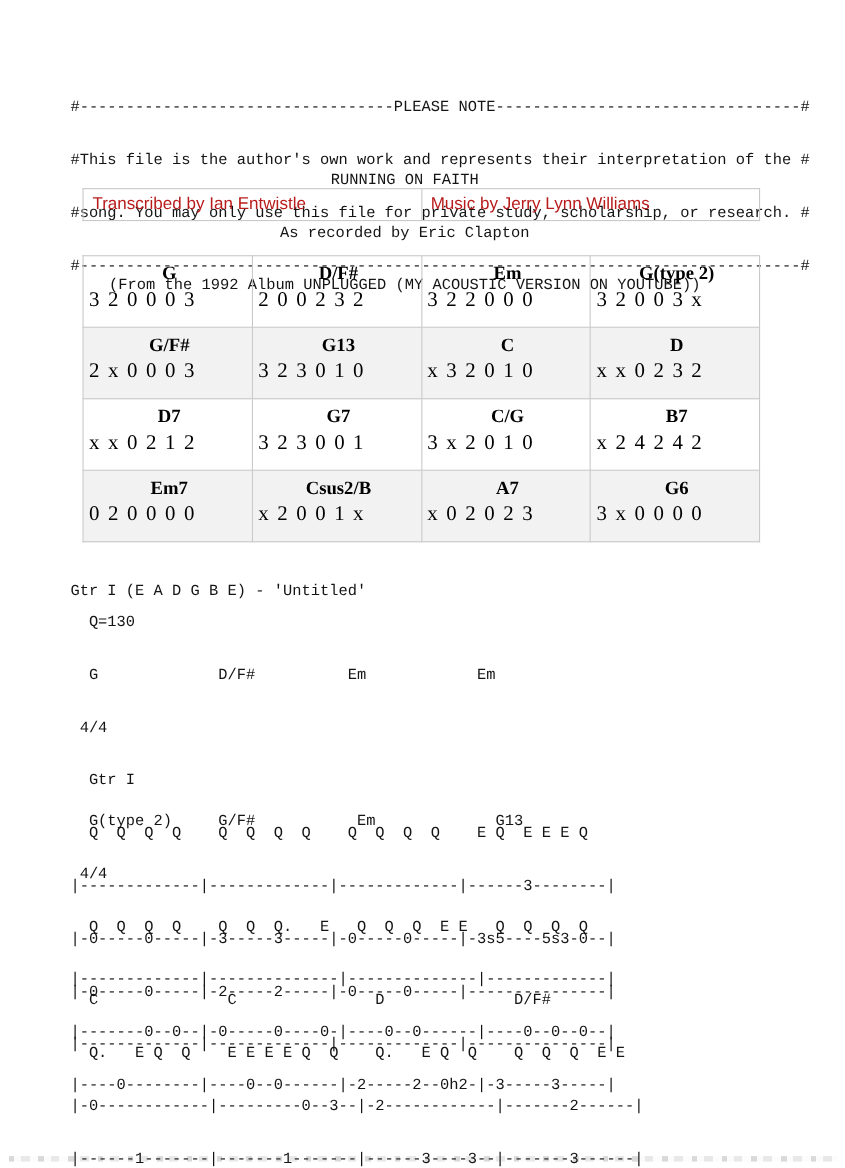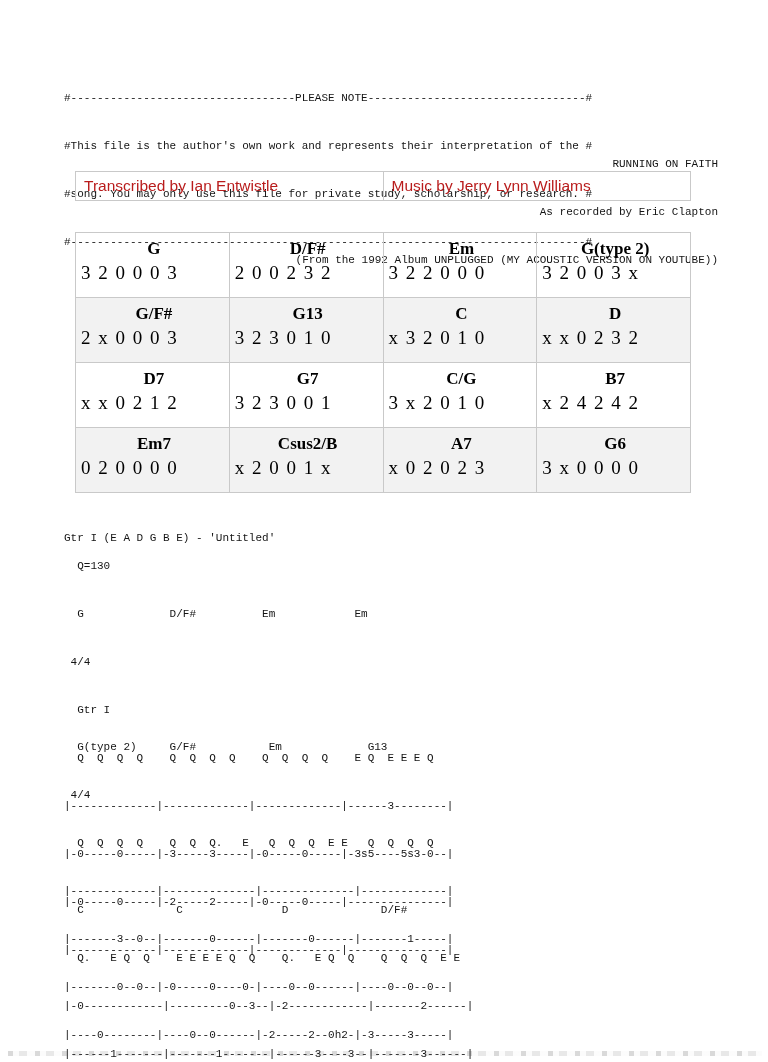--- a/index.html
+++ b/index.html
@@ -7,33 +7,33 @@
     position: relative;
     width: 768px;
     height: 1062px;
     background: #ffffff;
     overflow: hidden;
     font-family: "Liberation Sans", sans-serif;
     color: #111;
   }
   .mono {
     font-family: "Liberation Mono", "DejaVu Sans Mono", monospace;
-    font-size: 11px;
+    font-size: 14px;
     line-height: 16px;
     color: #141414;
     white-space: pre;
   }
   .mono .line { display: block; min-height: 16px; }
   .abs { position: absolute; }
 
   
   .note-box { left: 64px; top: 58px; }
 
   
-  .title-block { left: 76px; top: 124px; width: 642px; text-align: right; }
+  .title-block { left: 47px; top: 124px; width: 642px; text-align: center; }
 
   
   .credits-table {
     position: absolute; left: 75px; top: 171px; width: 616px;
     border-collapse: collapse; table-layout: fixed;
   }
   .credits-table td {
     border: 1px solid #c9c9c9;
     height: 26px;
     font-size: 15.5px;
@@ -196,21 +196,20 @@
     <span class="line">|-0-----0-----|-3-----3-----|-0-----0-----|-3s5----5s3-0--|</span>
     <span class="line">|-0-----0-----|-2-----2-----|-0-----0-----|---------------|</span>
     <span class="line">|-------------|-------------|-------------|---------------|</span>
   </div>
 
   <div class="abs mono tab-block-2">
     <span class="line">  G(type 2)     G/F#           Em             G13</span>
     <span class="line"> 4/4</span>
     <span class="line">  Q  Q  Q  Q    Q  Q  Q.   E   Q  Q  Q  E E   Q  Q  Q  Q</span>
     <span class="line">|-------------|--------------|--------------|-------------|</span>
-    <span class="line">|-------3--0--|-------0------|-------0------|-------1-----|</span>
     <span class="line">|-------0--0--|-0-----0----0-|----0--0------|----0--0--0--|</span>
     <span class="line">|----0--------|----0--0------|-2-----2--0h2-|-3-----3-----|</span>
     
     
   </div>
 
   <div class="abs mono tab-block-3">
     <span class="line">  C              C               D              D/F#</span>
     <span class="line">  Q.   E Q  Q    E E E E Q  Q    Q.   E Q  Q    Q  Q  Q  E E</span>
     <span class="line">|-0------------|---------0--3--|-2------------|-------2------|</span>

